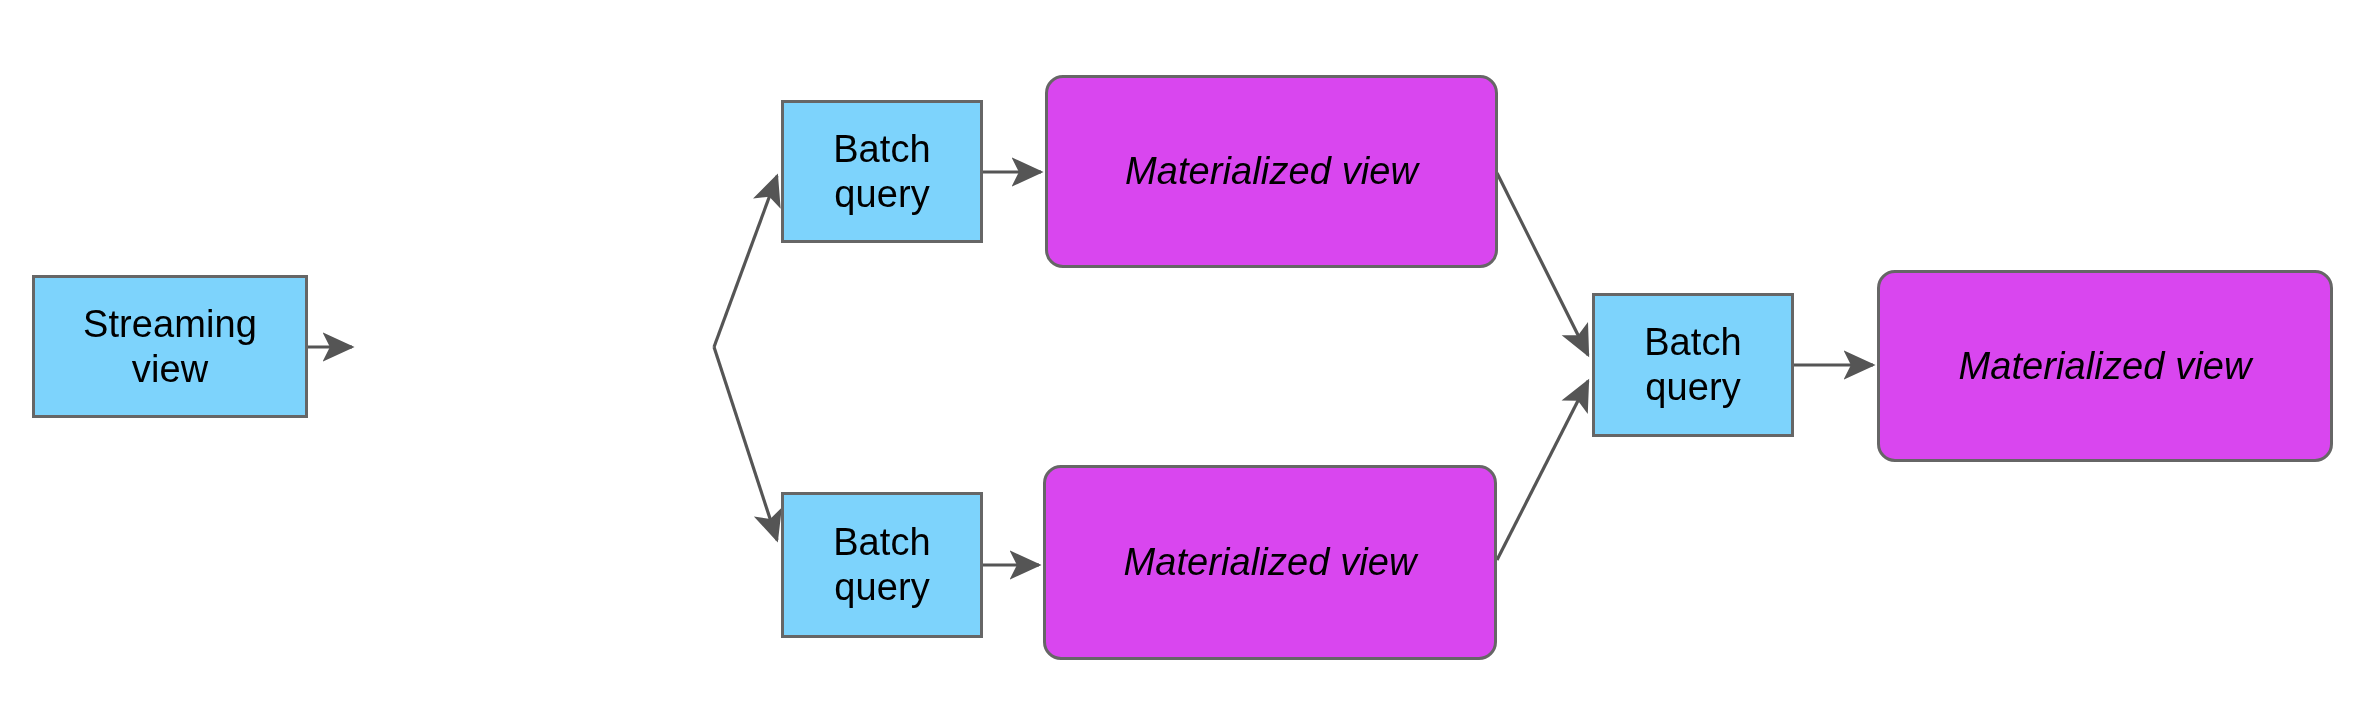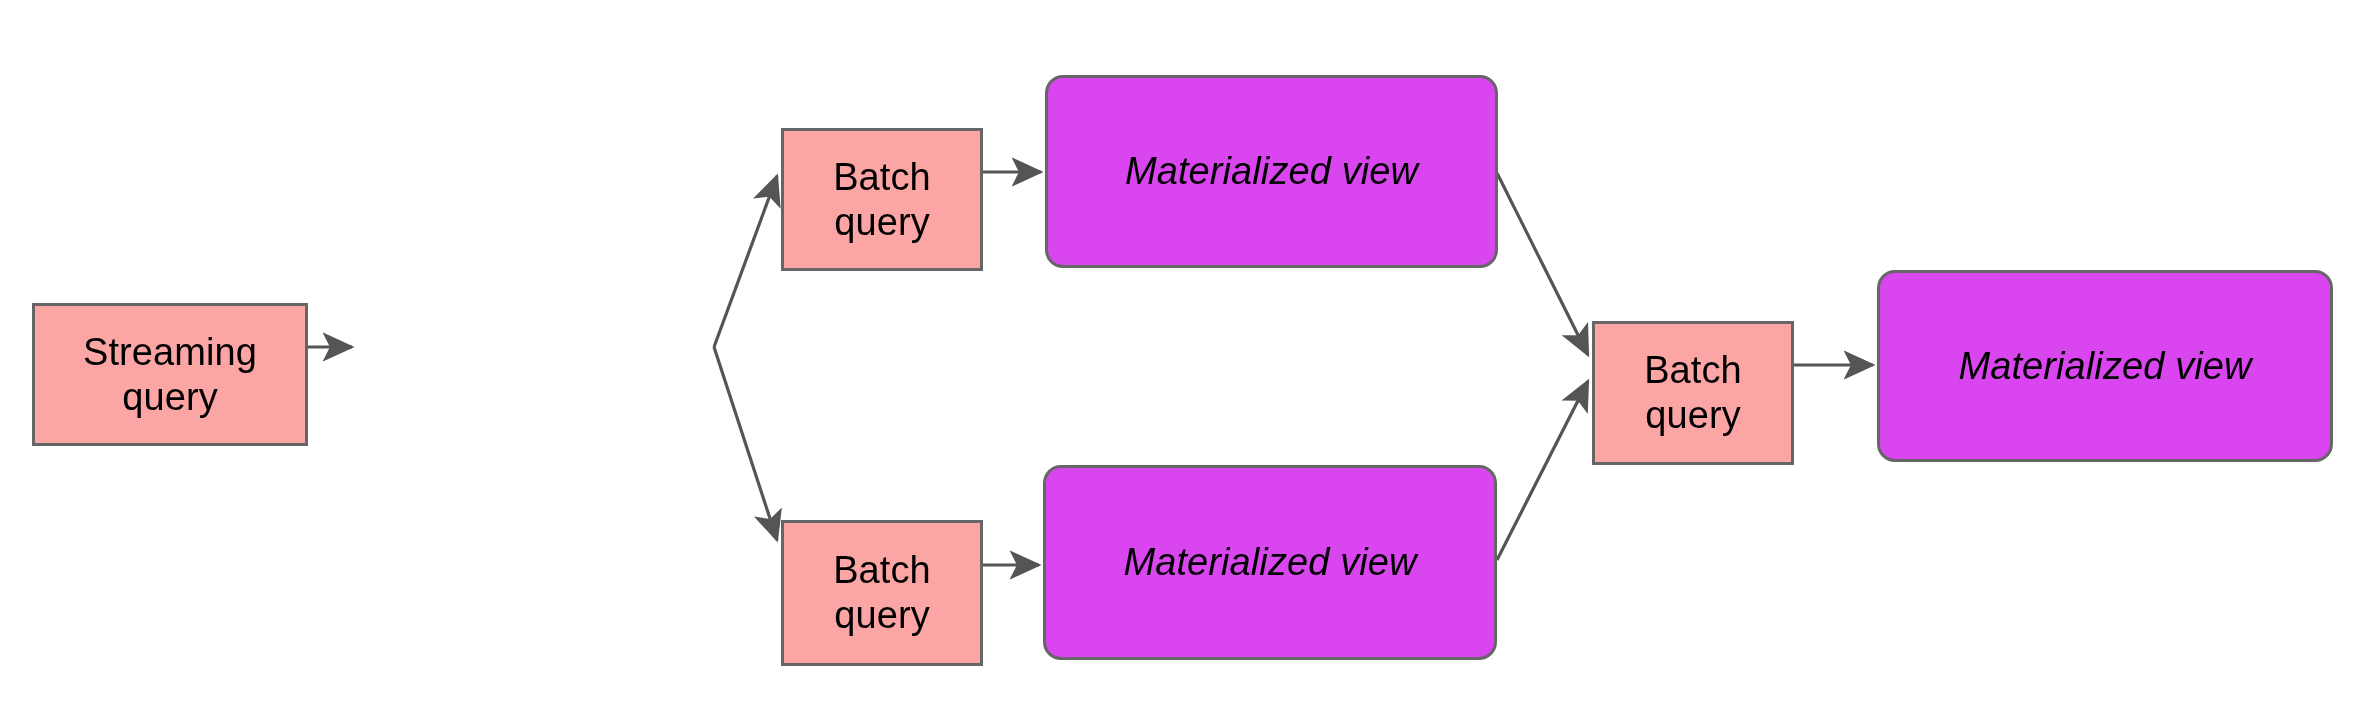--- a/index.html
+++ b/index.html
@@ -35,23 +35,22 @@
     justify-content: center;
     text-align: center;
     color: #000000;
     font-size: 38px;
     line-height: 1.18;
     letter-spacing: 0.1px;
     border: 3px solid #666666;
     white-space: pre-line;
   }
   .node-process {
-    background: #fca5a5;
+    background: #7dd3fc;
     border-radius: 0;
-    margin-top: 28px;
   }
   .node-store {
     background: #d946ef;
     border-radius: 18px;
     font-style: italic;
   }
 </style>
 </head>
 <body>
 
@@ -78,21 +77,21 @@
       <line x1="1497" y1="173" x2="1588" y2="355" marker-end="url(#arrow)"></line>
 
       <line x1="1497" y1="560" x2="1588" y2="381" marker-end="url(#arrow)"></line>
 
       <line x1="1794" y1="365" x2="1873" y2="365" marker-end="url(#arrow)"></line>
     </g>
   </svg>
 
   <div class="node node-process" style="left:32px; top:275px; width:276px; height:143px;">
     <span>Streaming
-query</span>
+view</span>
   </div>
 
 
   <div class="node node-process" style="left:781px; top:100px; width:202px; height:143px;">
     <span>Batch
 query</span>
   </div>
 
   <div class="node node-store" style="left:1045px; top:75px; width:453px; height:193px;">
     <span>Materialized view</span>

